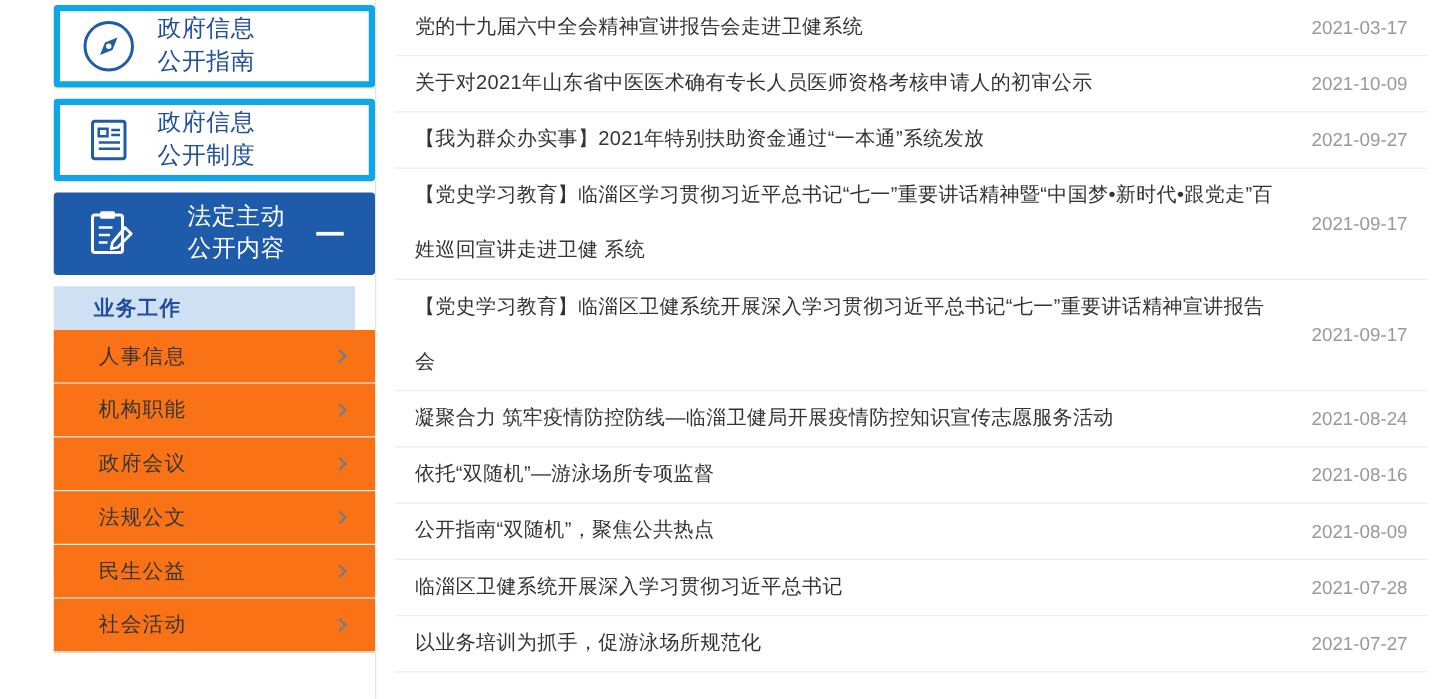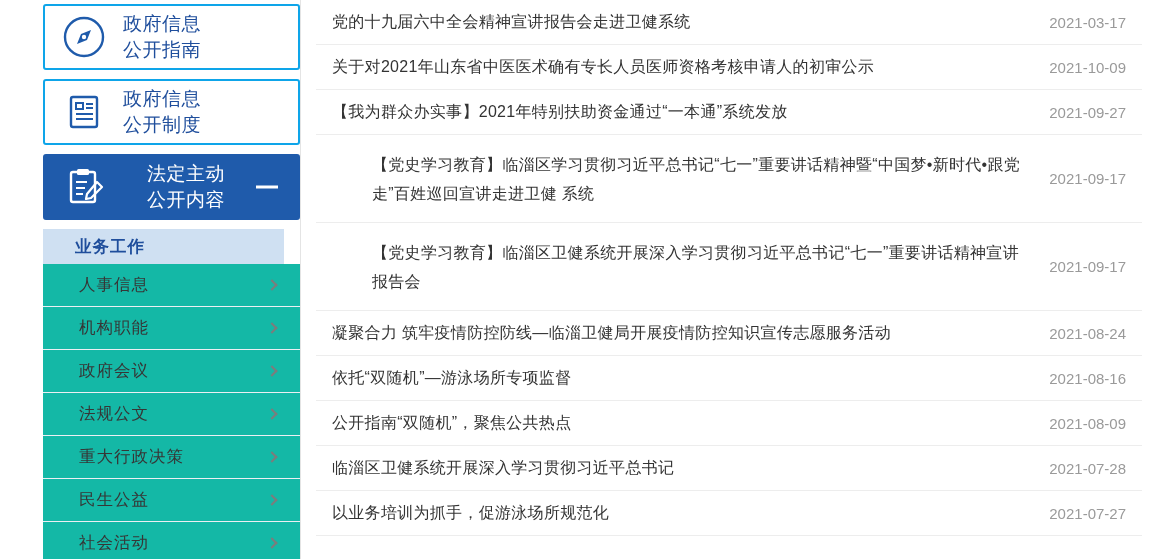--- a/index.html
+++ b/index.html
@@ -22,21 +22,21 @@
     left: 43px; top: 0;
     width: 257px;
     height: 559px;
   }
 
   .nav-card {
     position: relative;
     width: 257px;
     height: 66px;
     background: #ffffff;
-    border: 2px solid #0ea5e9;
+    border: 5px solid #0ea5e9;
     border-radius: 3px;
     display: flex;
     align-items: center;
     margin-bottom: 9px;
   }
   .nav-card .icon-box {
     width: 78px;
     display: flex;
     align-items: center;
     justify-content: center;
@@ -84,21 +84,21 @@
   }
 
   .menu-list { width: 257px; }
   .menu-item {
     position: relative;
     height: 43px;
     display: flex;
     align-items: center;
     padding-left: 36px;
     border-bottom: 1px solid #eceff3;
-    background: #14b8a6;
+    background: #f97316;
   }
   .menu-item .menu-text {
     font-size: 16.5px;
     color: #363636;
     letter-spacing: 1px;
   }
   .chev {
     position: absolute;
     right: 24px;
     top: 50%;
@@ -134,21 +134,21 @@
   }
   .news-row.two-line { min-height: 88px; }
   .news-title {
     font-size: 16px;
     color: #333333;
     line-height: 44px;
     letter-spacing: 0.3px;
     padding-right: 24px;
     flex: 1 1 auto;
   }
-  .news-row.two-line .news-title { line-height: 29px; margin-left: 40px; }
+  .news-row.two-line .news-title { line-height: 44px; }
   .news-date {
     font-size: 15px;
     color: #9a9a9a;
     flex: 0 0 auto;
     white-space: nowrap;
   }
 </style>
 </head>
 <body>
 
@@ -220,24 +220,20 @@
       </div>
       <div class="menu-item">
         <span class="menu-text">政府会议</span>
         <span class="chev"></span>
       </div>
       <div class="menu-item">
         <span class="menu-text">法规公文</span>
         <span class="chev"></span>
       </div>
       <div class="menu-item">
-        <span class="menu-text">重大行政决策</span>
-        <span class="chev"></span>
-      </div>
-      <div class="menu-item">
         <span class="menu-text">民生公益</span>
         <span class="chev"></span>
       </div>
       <div class="menu-item">
         <span class="menu-text">社会活动</span>
         <span class="chev"></span>
       </div>
     </div>
   </div>
 

